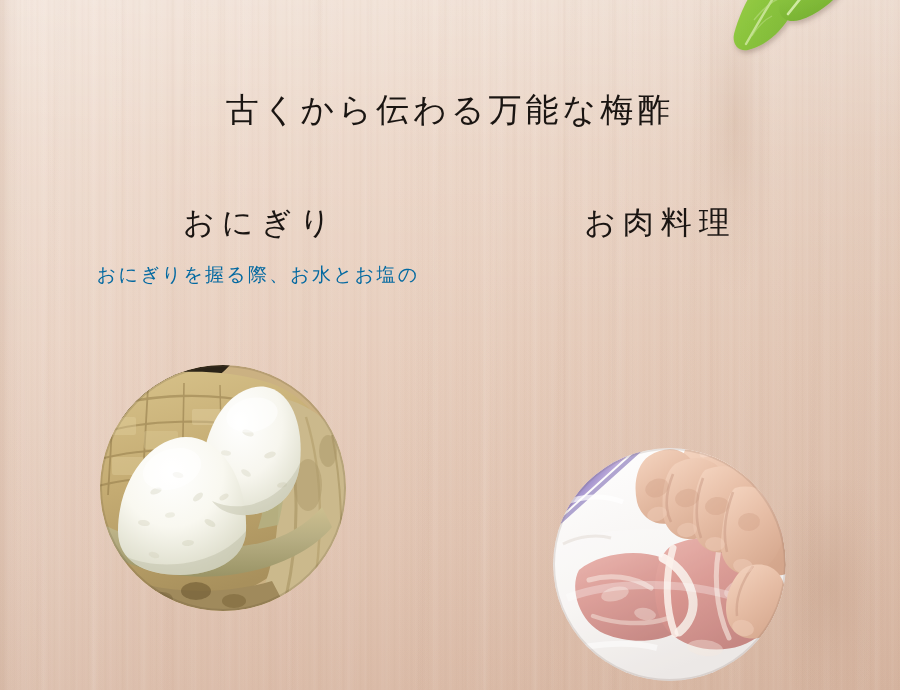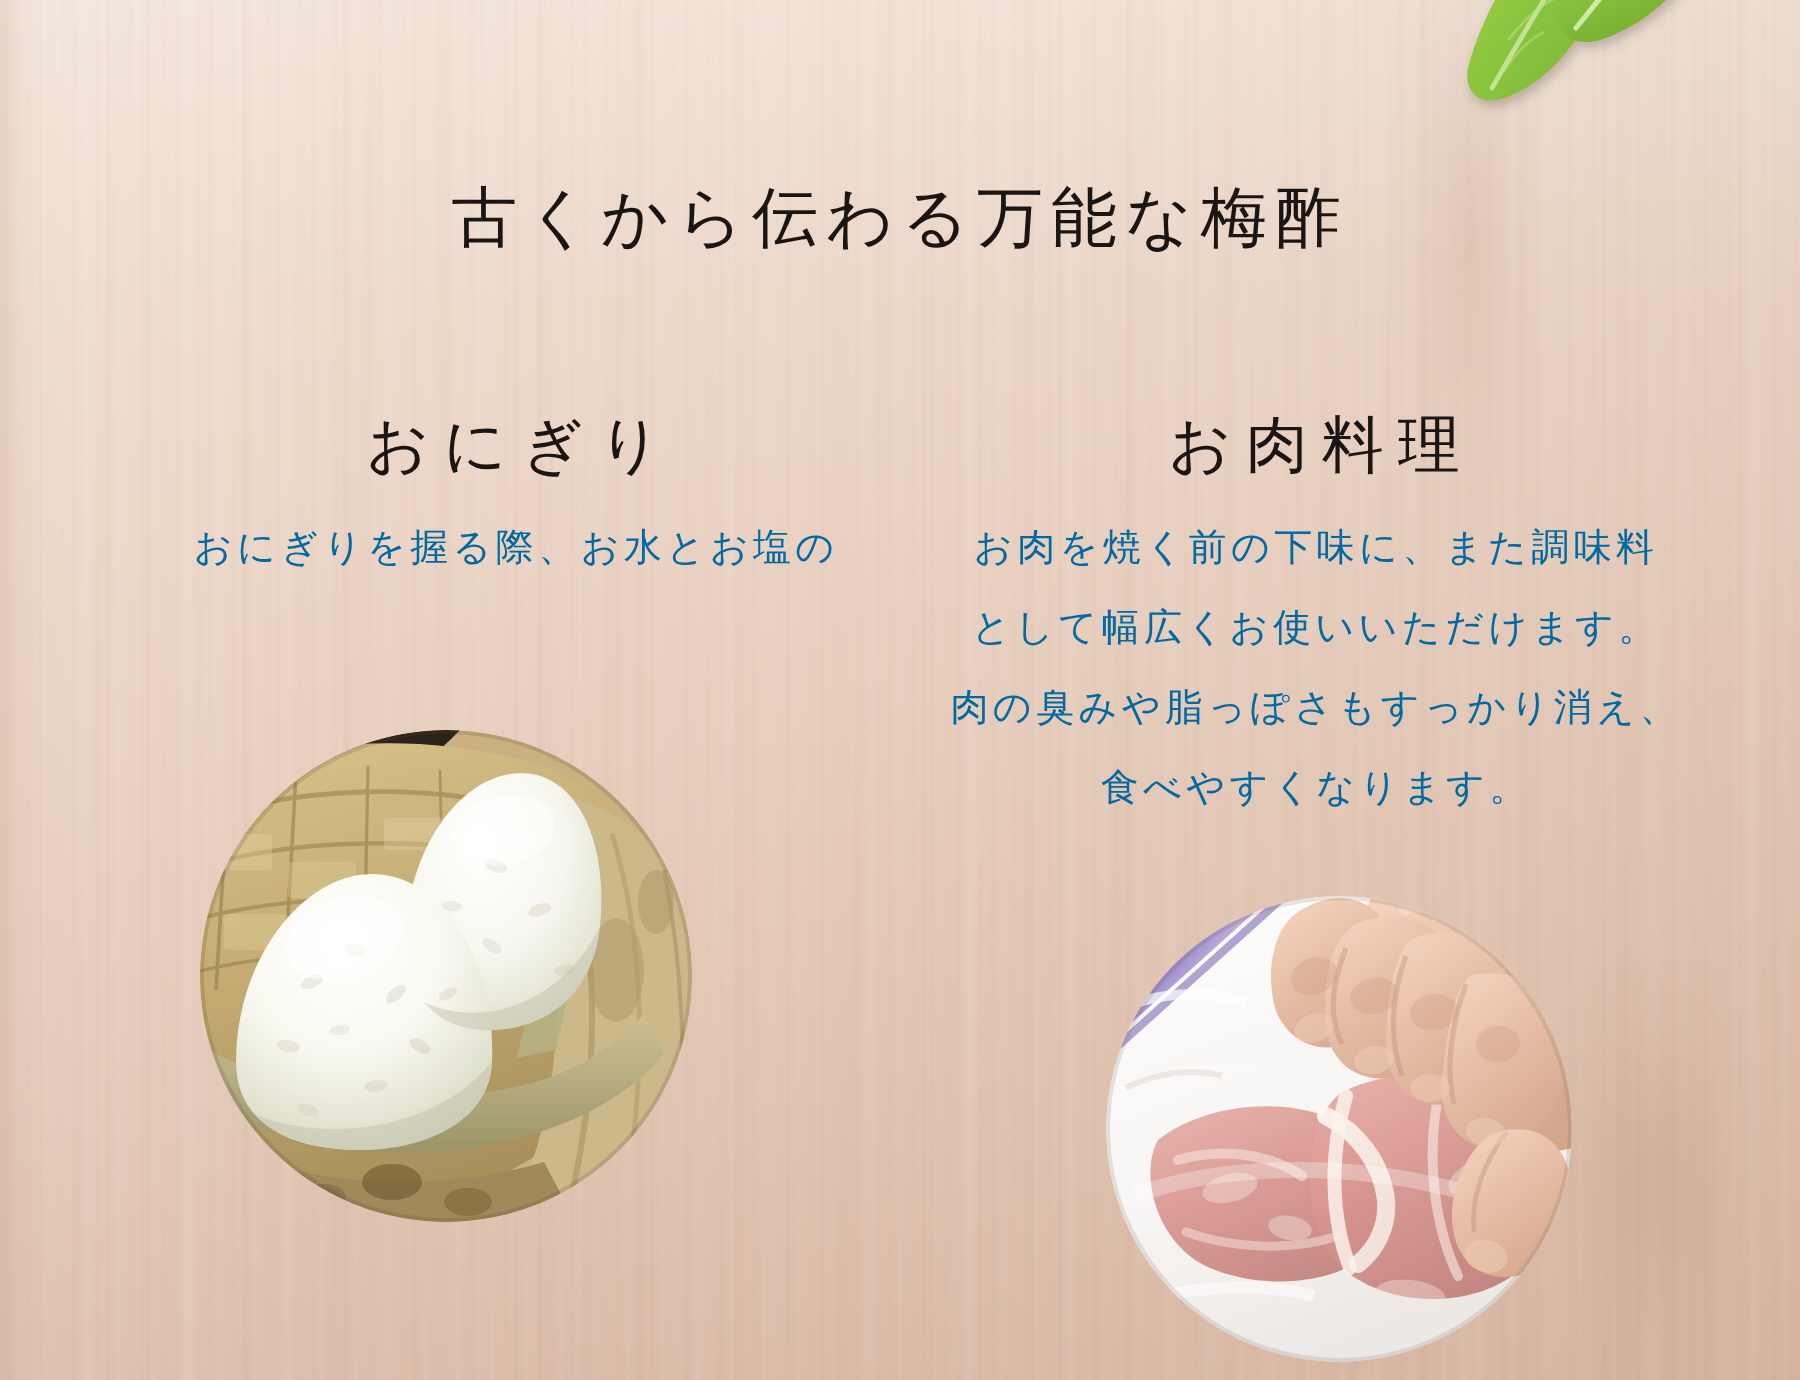--- a/index.html
+++ b/index.html
@@ -230,26 +230,20 @@
 
   <div class="col col-left">
     <h2 class="col-heading">おにぎり</h2>
     <div class="col-body">
       <span class="line">おにぎりを握る際、お水とお塩の</span>
     </div>
   </div>
 
   <div class="col col-right">
     <h2 class="col-heading">お肉料理</h2>
-    <div class="col-body">
-      <span class="line">お肉を焼く前の下味に、また調味料</span>
-      <span class="line">として幅広くお使いいただけます。</span>
-      <span class="line">肉の臭みや脂っぽさもすっかり消え、</span>
-      <span class="line">食べやすくなります。</span>
-    </div>
   </div>
 
   <div class="photo photo-onigiri">
     <svg viewBox="0 0 246 246" xmlns="http://www.w3.org/2000/svg">
       <defs>
         <clipPath id="clipOni">
             <circle cx="123" cy="123" r="123"></circle>
           </clipPath>
         <linearGradient id="bambooG" x1="0" y1="0" x2="0.3" y2="1">
           <stop offset="0%" stop-color="#d9c48c"></stop>

